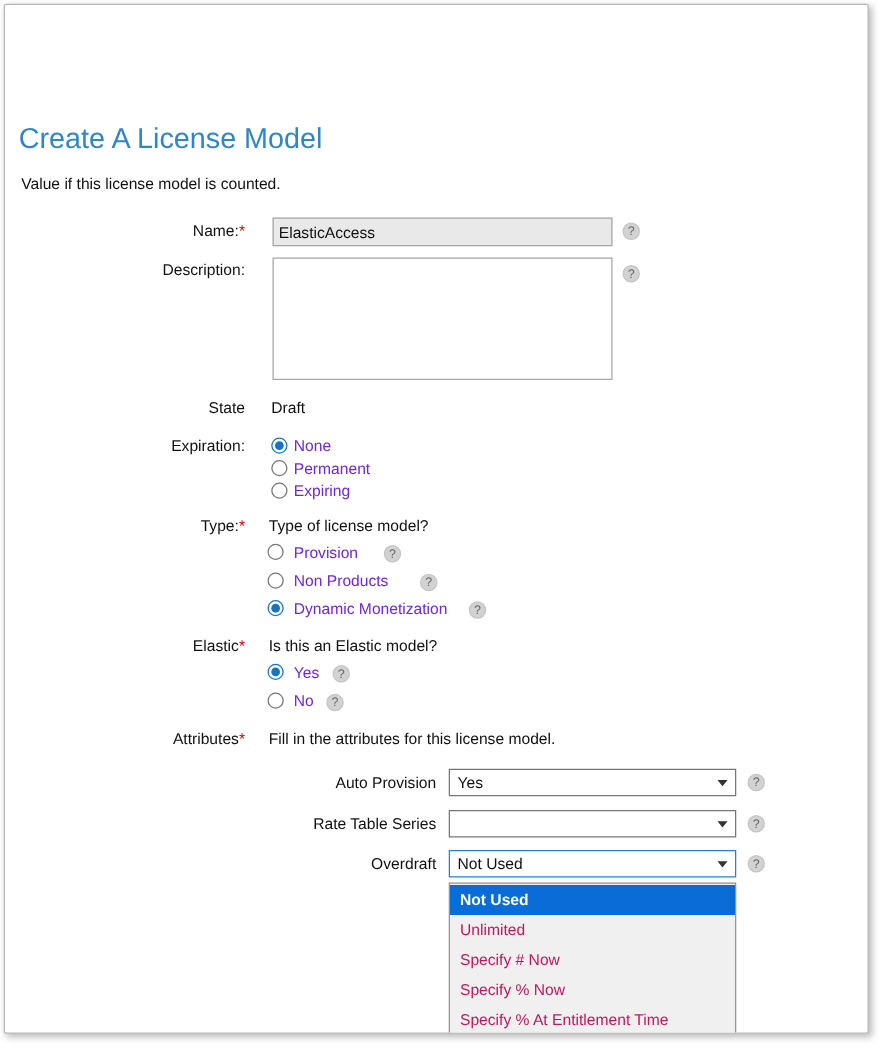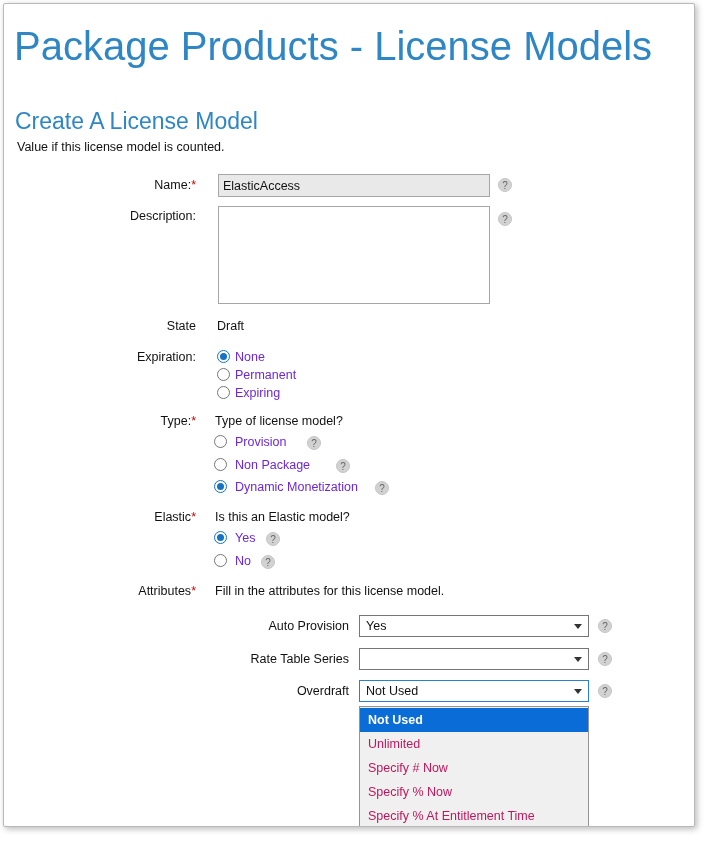--- a/index.html
+++ b/index.html
@@ -39,21 +39,20 @@
     white-space: nowrap;
   }
   .section-title {
     position: absolute;
     left: 11px;
     top: 93px;
     font-size: 23px;
     color: #2f86c5;
     font-weight: normal;
     white-space: nowrap;
-    margin-top: 11px;
   }
   .intro-text {
     position: absolute;
     left: 13px;
     top: 136px;
     font-size: 12.5px;
     color: #111111;
     white-space: nowrap;
   }
   .form {
@@ -191,21 +190,20 @@
     color: #ffffff;
     font-weight: bold;
   }
 </style>
 </head>
 <body>
 
 <div id="page">
   <div class="page-frame">
 
-    <div class="page-title">Package Products - License Models</div>
     <div class="section-title">Create A License Model</div>
     <div class="intro-text">Value if this license model is counted.</div>
 
     <div class="form">
 
       <div class="lbl" style="left:60px; top:174px; width:132px;"><span>Name:</span><span class="req">*</span></div>
       <input class="textbox" type="text" style="left: 214px; top: 170px; width: 272px; height: 23px;" value="ElasticAccess">
       <div class="helpicon" style="left:494px; top:174px;">?</div>
 
       <div class="lbl" style="left:60px; top:205px; width:132px;">Description:</div>
@@ -227,21 +225,21 @@
       <div class="radio-label" style="left:231px; top:382px;">Expiring</div>
 
       <div class="lbl" style="left:60px; top:410px; width:132px;"><span>Type:</span><span class="req">*</span></div>
       <div class="group-note" style="left:211px; top:410px;">Type of license model?</div>
 
       <div class="radio" style="left:210px; top:431px;"></div>
       <div class="radio-label" style="left:231px; top:431px;">Provision</div>
       <div class="helpicon" style="left:303px; top:432px;">?</div>
 
       <div class="radio" style="left:210px; top:454px;"></div>
-      <div class="radio-label" style="left:231px; top:454px;">Non Package</div>
+      <div class="radio-label" style="left:231px; top:454px;">Non Products</div>
       <div class="helpicon" style="left:332px; top:455px;">?</div>
 
       <div class="radio checked" style="left:210px; top:476px;"></div>
       <div class="radio-label" style="left:231px; top:476px;">Dynamic Monetization</div>
       <div class="helpicon" style="left:371px; top:477px;">?</div>
 
       <div class="lbl" style="left:60px; top:506px; width:132px;"><span>Elastic</span><span class="req">*</span></div>
       <div class="group-note" style="left:211px; top:506px;">Is this an Elastic model?</div>
 
       <div class="radio checked" style="left:210px; top:527px;"></div>

